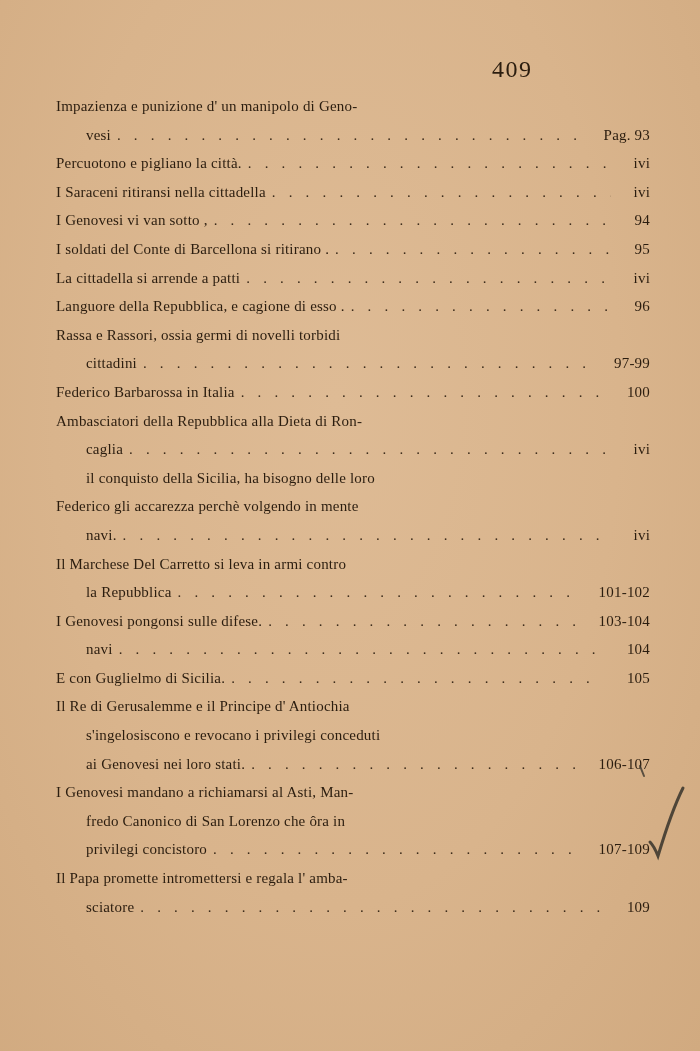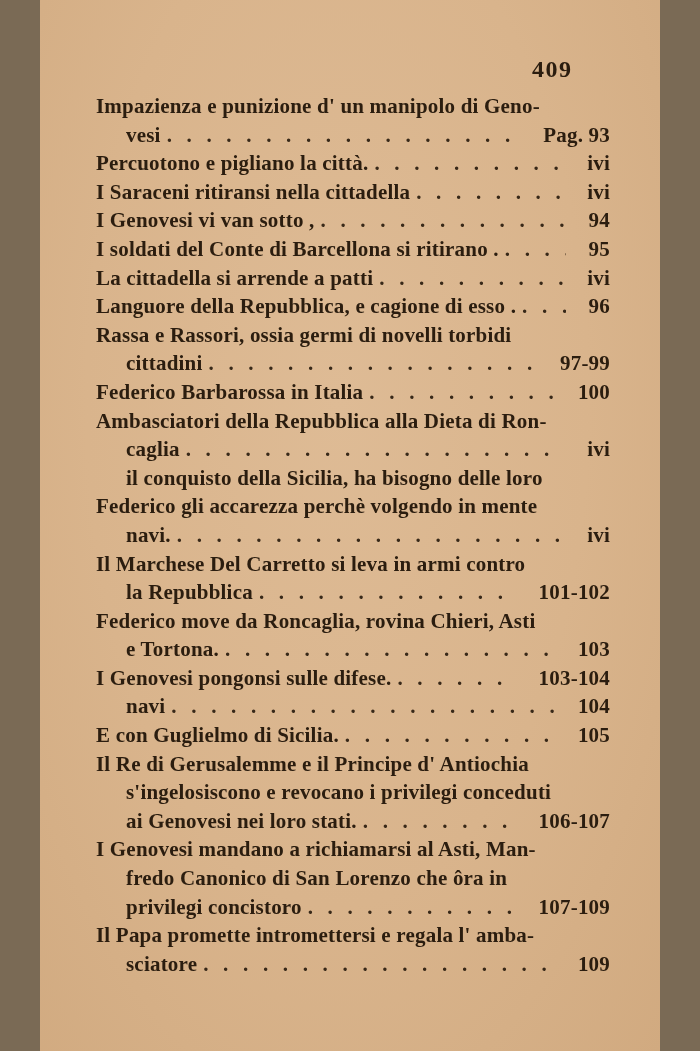--- a/index.html
+++ b/index.html
@@ -1,34 +1,33 @@
 <!DOCTYPE html>
 <html><head>
 <meta charset="utf-8">
 <style>
   html,body { margin:0; padding:0; background:#7a6a55; }
   .page {
     position:relative;
-    width:620px; height:1051px;
+    width:700px; height:1051px;
     margin:0 auto;
     background: radial-gradient(ellipse at 48% 38%, #debb95 0%, #d9b48c 55%, #d1aa80 100%);
     overflow:hidden;
     font-family:"Liberation Serif","DejaVu Serif",serif;
     color:#2b1d0f;
-    font-weight:bold;
   }
   .folio {
     position:absolute; top:56px; left:492px;
     font-size:24px; letter-spacing:1.5px;
   }
   .entries {
     position:absolute; top:92px; left:56px; right:50px;
   }
   .entry-line {
-    font-size:21px; line-height:28.6px;
+    font-size:15px; line-height:28.6px;
     white-space:nowrap; overflow:hidden;
     letter-spacing:0.2px;
   }
   .cont { padding-left:30px; }
   .line-flex { display:flex; align-items:center; }
   .line-flex .txt { flex:0 0 auto; }
   .leader {
     flex:1 1 auto; overflow:hidden; white-space:nowrap;
     margin:0 3px 0 6px;
     opacity:.92;
@@ -152,29 +151,20 @@
 
   <div class="entry-line">Il Marchese Del Carretto si leva in armi contro</div>
         <div class="entry-line cont line-flex">
           <span class="txt">la Repubblica</span>
           <span class="leader"></span>
           <span class="pageref">101-102</span>
         </div>
       </div>
       <div class="entry">
 
-  <div class="entry-line">Federico move da Roncaglia, rovina Chieri, Asti</div>
-        <div class="entry-line cont line-flex">
-          <span class="txt">e Tortona.</span>
-          <span class="leader"></span>
-          <span class="pageref">103</span>
-        </div>
-      </div>
-      <div class="entry">
-
   <div class="entry-line line-flex">
           <span class="txt">I Genovesi pongonsi sulle difese.</span>
           <span class="leader"></span>
           <span class="pageref">103-104</span>
         </div>
       </div>
       <div class="entry">
 
         <div class="entry-line cont line-flex">
           <span class="txt">navi</span>

